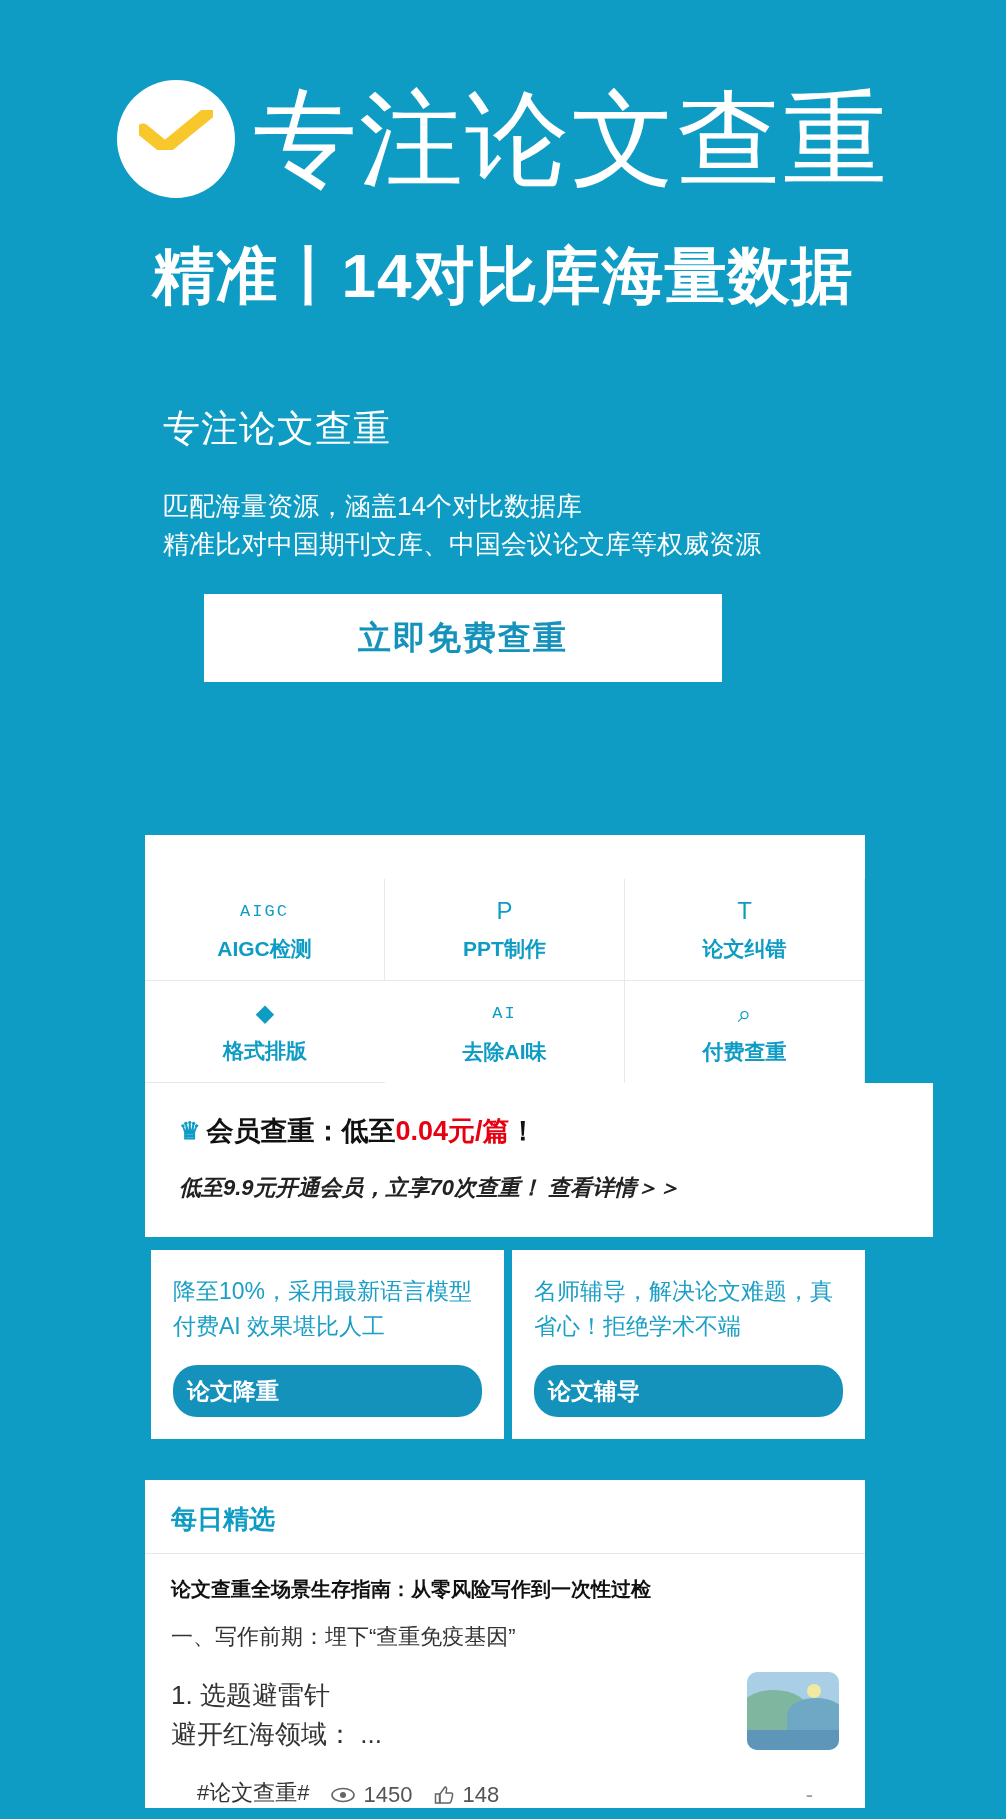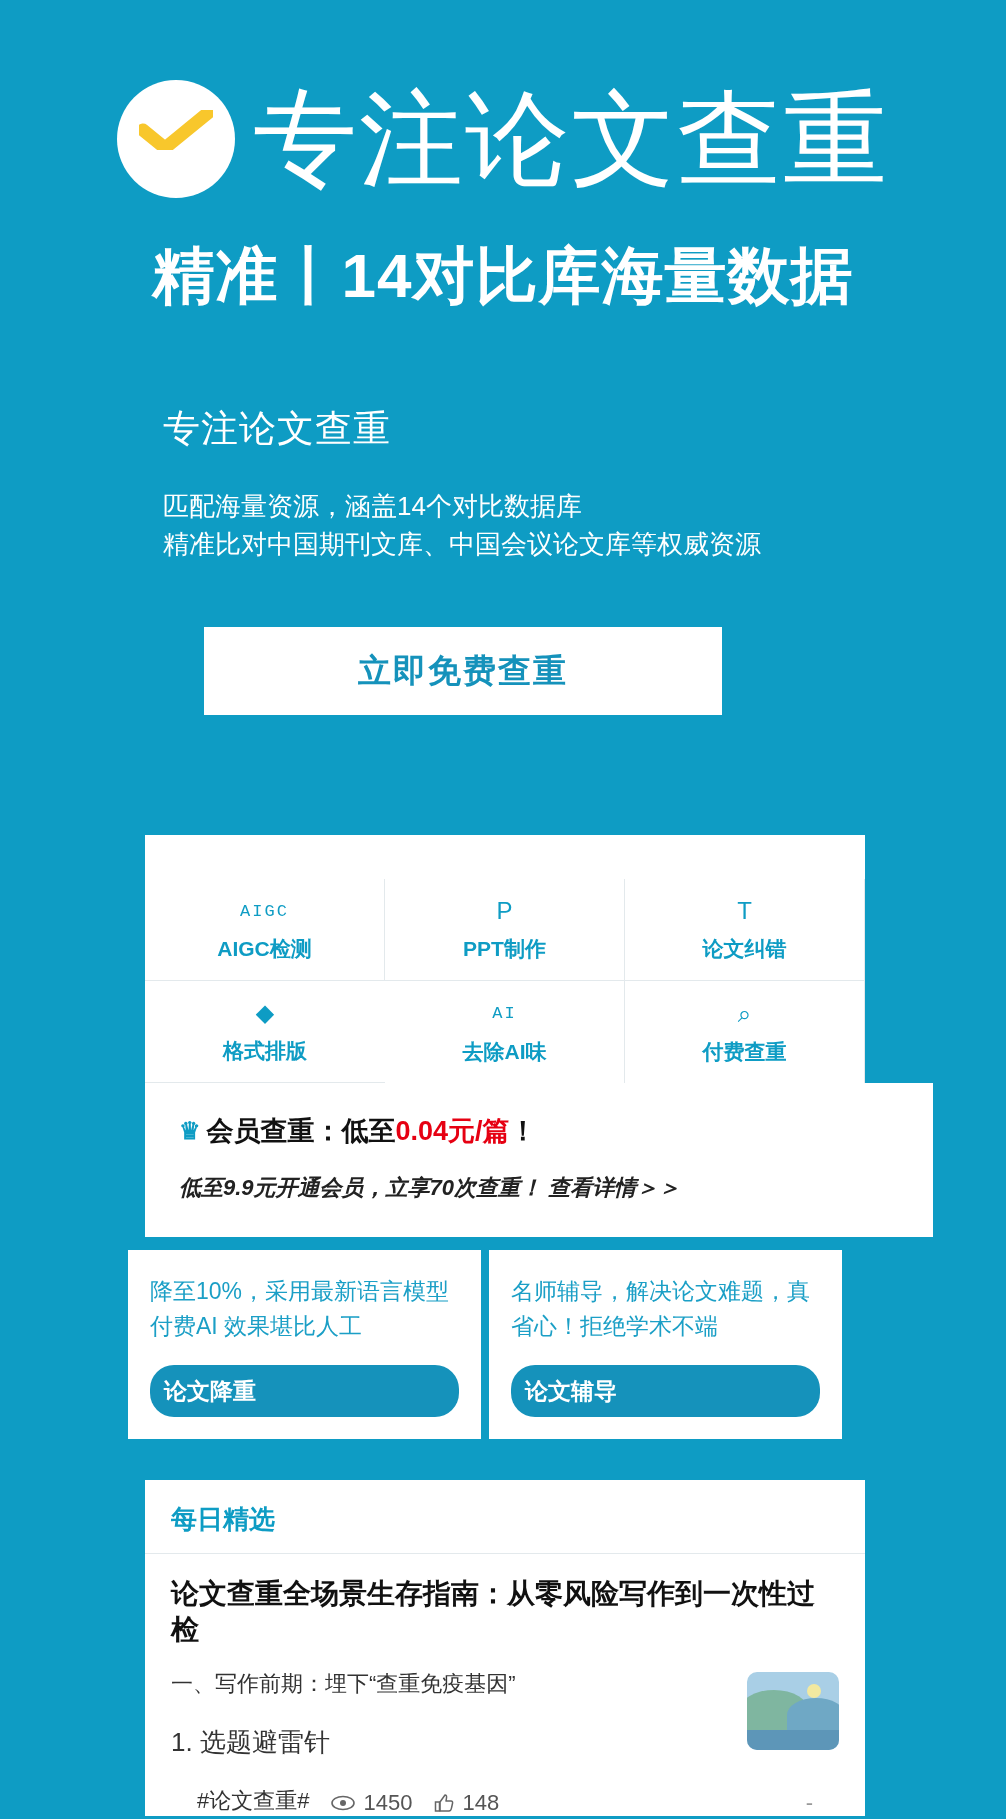--- a/index.html
+++ b/index.html
@@ -76,21 +76,21 @@
   }
   .intro-lines {
     margin-top: 34px;
     font-size: 26px;
     line-height: 1.45;
     font-weight: 400;
   }
 
   
   .cta-wrap {
-    margin-top: 64px;
+    margin-top: 31px;
     padding-left: 204px;
   }
   .cta-button {
     width: 518px;
     height: 88px;
     background: #ffffff;
     color: #1592bb;
     font-size: 33px;
     font-weight: 700;
     display: flex;
@@ -177,21 +177,21 @@
     margin-top: 24px;
     font-size: 22px;
     font-style: italic;
     color: #222222;
     font-weight: 700;
   }
 
   
   .promos {
     position: absolute;
-    left: 128px;
+    left: 151px;
     top: 1250px;
     width: 720px;
     display: flex;
     gap: 8px;
   }
   .promo {
     background: #ffffff;
     width: 353px;
     padding: 24px 22px 22px 22px;
     box-sizing: border-box;
@@ -225,21 +225,21 @@
     font-size: 26px;
     font-weight: 700;
     color: #0e9cc4;
     border-bottom: 1px solid #e3e9ec;
   }
   .article {
     padding: 22px 26px 0 26px;
     position: relative;
   }
   .article-title {
-    font-size: 28px;
+    font-size: 20px;
     font-weight: 700;
     color: #111111;
     line-height: 1.3;
   }
   .article-line {
     margin-top: 20px;
     font-size: 22px;
     color: #333333;
   }
   .article-body {
@@ -400,20 +400,21 @@
     </div>
   </div>
 
   <div class="card daily">
     <div class="daily-head">每日精选</div>
     <div class="article">
       <div class="article-title">论文查重全场景生存指南：从零风险写作到一次性过检</div>
       <div class="article-line">一、写作前期：埋下“查重免疫基因”</div>
       <div class="article-body">
         <div>1. 选题避雷针</div>
+        <div>避开红海领域： ...</div>
       </div>
       <div class="thumb">
         <div class="sun"></div>
         <div class="hill1"></div>
         <div class="hill2"></div>
         <div class="water"></div>
       </div>
       <div class="meta">
         <span class="tag">#论文查重#</span>
         <span class="meta-item">

